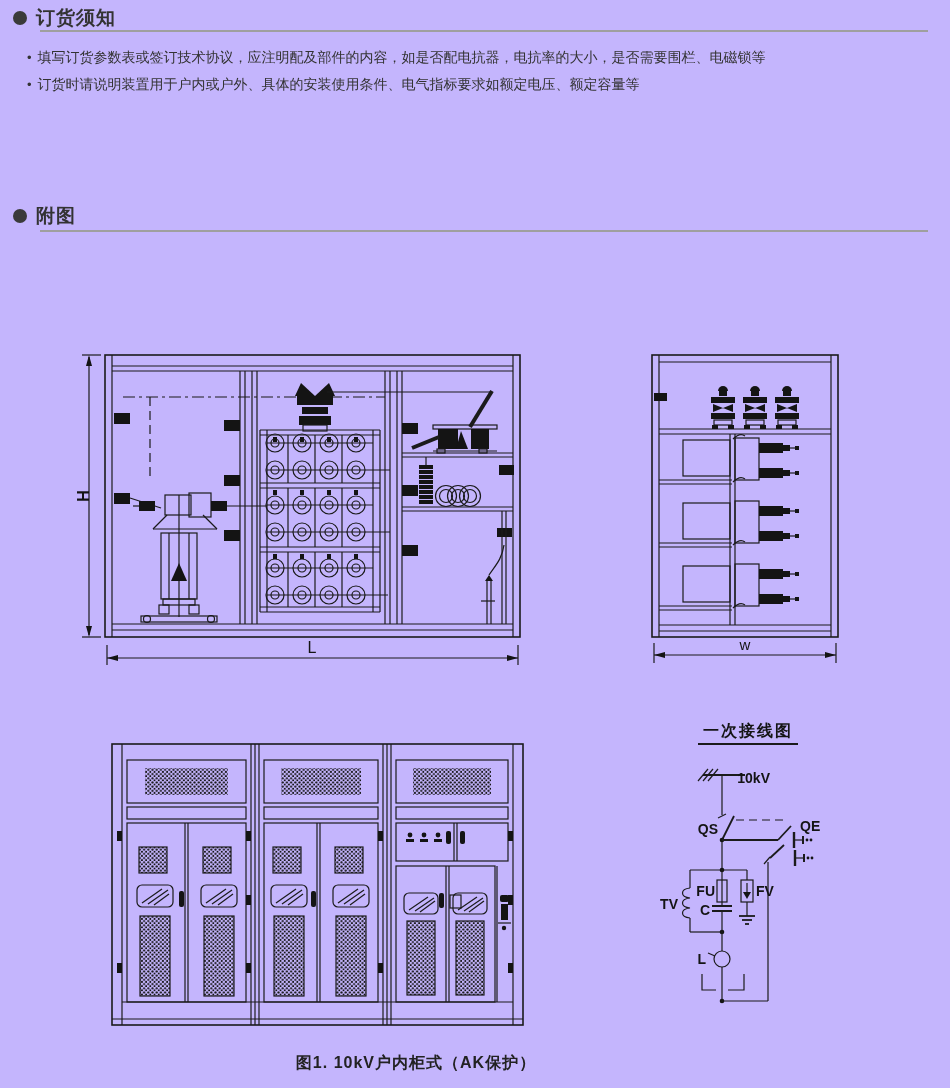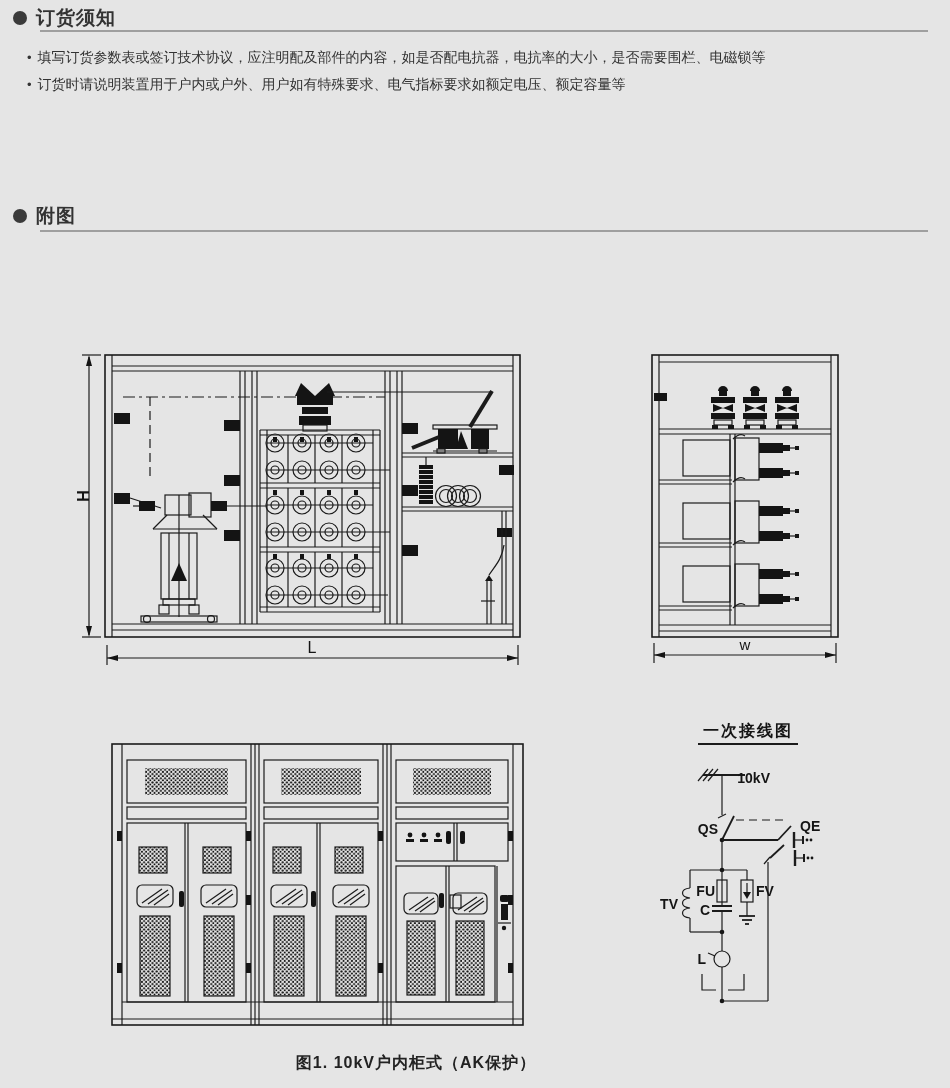--- a/index.html
+++ b/index.html
@@ -1,16 +1,16 @@
 <!DOCTYPE html>
 <html><head>
 <meta charset="utf-8">
 <style>
   html,body{margin:0;padding:0;background:#ffffff;}
-  .page{position:relative;width:950px;height:1088px;background:#e5e5e5;overflow:hidden;
+  .page{position:relative;width:950px;height:1088px;background:#c4b5fd;overflow:hidden;
         font-family:"Liberation Sans","DejaVu Sans",sans-serif;color:#2f2f2f;}
   .section-header{position:absolute;left:13px;display:flex;align-items:center;gap:9px;}
   .section-header .dot{width:14px;height:14px;border-radius:50%;background:#3a3a3a;flex:0 0 auto;}
   .section-header h2{margin:0;font-size:19px;font-weight:bold;color:#333;letter-spacing:1px;}
   .hdr1{top:5px;}
   .hdr2{top:203px;}
   .rule{position:absolute;left:40px;width:888px;height:2px;background:#9f9f9f;}
   .rule1{top:30px;}
   .rule2{top:230px;}
   ul.notes{position:absolute;top:44px;left:27px;width:905px;margin:0;padding:0;list-style:none;}
@@ -32,21 +32,21 @@
 <div class="page">
 
   <div class="section-header hdr1">
     <span class="dot"></span>
     <h2>订货须知</h2>
   </div>
   <div class="rule rule1"></div>
 
   <ul class="notes">
     <li>填写订货参数表或签订技术协议，应注明配及部件的内容，如是否配电抗器，电抗率的大小，是否需要围栏、电磁锁等</li>
-    <li>订货时请说明装置用于户内或户外、用户如有特殊要求、电气指标要求如额定电压、额定容量等</li>
+    <li>订货时请说明装置用于户内或户外、具体的安装使用条件、电气指标要求如额定电压、额定容量等</li>
   </ul>
 
   <div class="section-header hdr2">
     <span class="dot"></span>
     <h2>附图</h2>
   </div>
   <div class="rule rule2"></div>
 
   <svg id="d1" width="470" height="322" viewBox="0 0 470 322">
     <g class="s">

